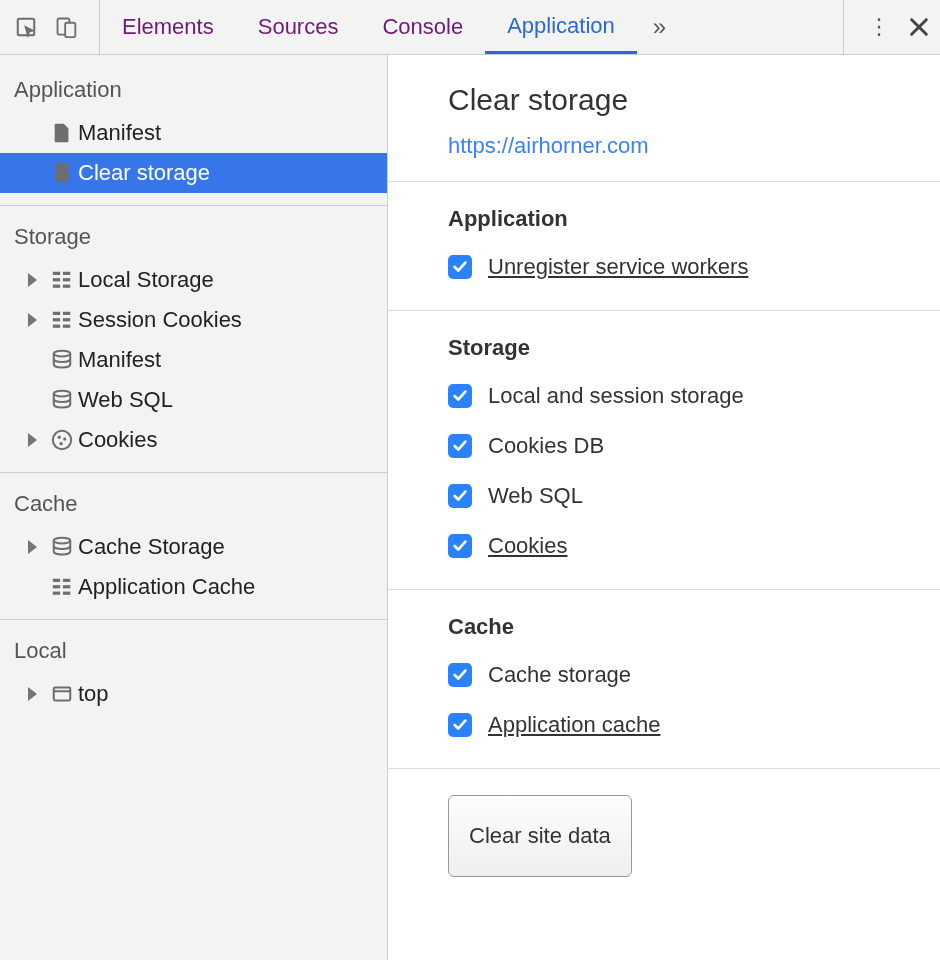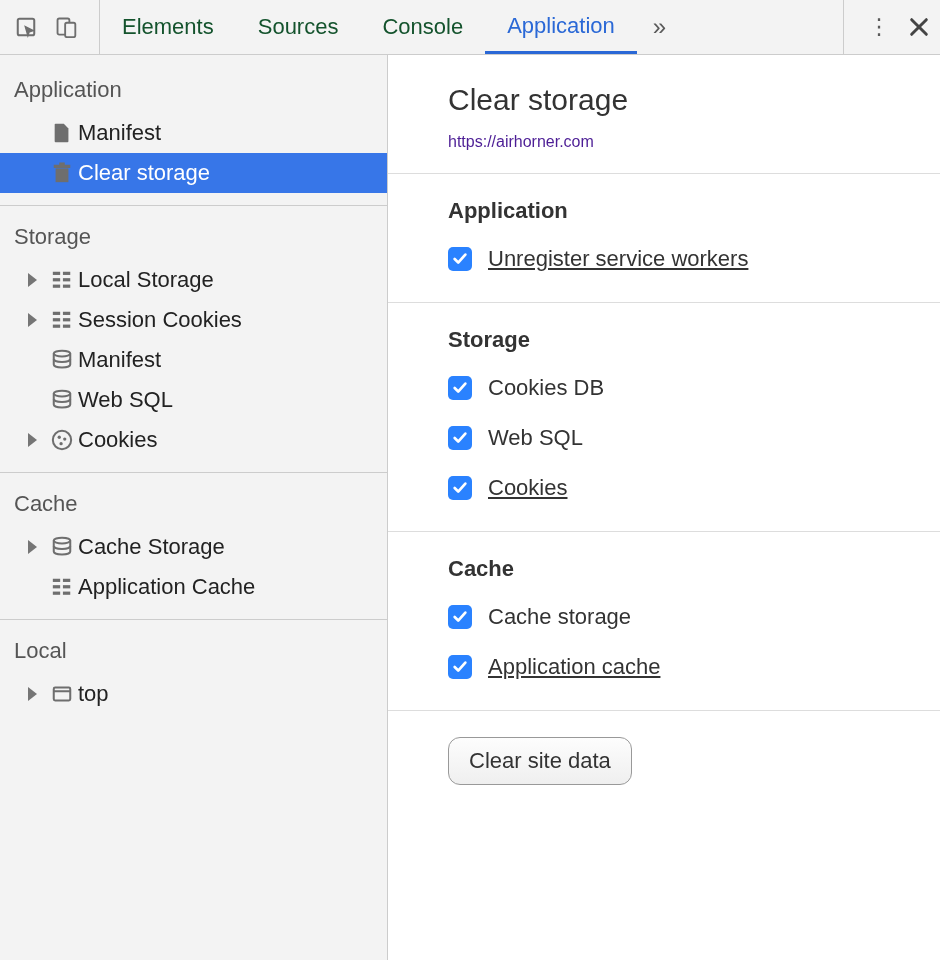--- a/index.html
+++ b/index.html
@@ -35,21 +35,21 @@
     display: flex;
     align-items: stretch;
     height: 100%;
     flex: 1;
     overflow: hidden;
   }
   .tab {
     display: flex;
     align-items: center;
     padding: 0 22px;
-    color: #14532d;
+    color: #701a75;
     cursor: pointer;
     font-size: 22px;
   }
   .tab.active {
     color: #2a68d6;
     border-bottom: 3px solid #2a68d6;
   }
   .overflow-icon {
     display: flex;
     align-items: center;
@@ -135,22 +135,22 @@
   .panel-header {
     padding: 28px 0 22px 60px;
     border-bottom: 1px solid #ddd;
   }
   .panel-title {
     font-size: 30px;
     color: #333;
     margin-bottom: 16px;
   }
   .panel-subtitle {
-    font-size: 16px;
-    color: #4c1d95;
+    font-size: 22px;
+    color: #3b82f6;
   }
   .group {
     border-bottom: 1px solid #ddd;
     padding: 24px 0 24px 60px;
   }
   .group-title {
     font-size: 22px;
     font-weight: 600;
     color: #333;
     margin-bottom: 22px;
@@ -173,26 +173,26 @@
     justify-content: center;
     flex-shrink: 0;
     cursor: pointer;
   }
   .checkbox svg { width: 16px; height: 16px; }
   .footer {
     padding: 26px 0 26px 60px;
   }
   .clear-btn {
     display: inline-block;
-    padding: 10px 20px;
+    padding: 27px 20px;
     font-size: 22px;
     color: #333;
     background: linear-gradient(#fdfdfd,#efefef);
     border: 1px solid #999;
-    border-radius: 12px;
+    border-radius: 6px;
     cursor: pointer;
   }
 </style>
 </head>
 <body>
 
 <svg width="0" height="0" style="position:absolute">
   <defs>
     <g id="ico-inspect">
       <rect x="3" y="3" width="18" height="18" rx="2" fill="none" stroke="#6e6e6e" stroke-width="2.2"></rect>
@@ -427,20 +427,28 @@
     </div>
 
     <div class="group">
       <div class="group-title">Storage</div>
       <div class="check-row">
         <span class="checkbox">
             <svg viewBox="0 0 18 18">
               <use href="#ico-check"></use>
             </svg>
           </span>
+        <span>Local and session storage</span>
+      </div>
+      <div class="check-row">
+        <span class="checkbox">
+            <svg viewBox="0 0 18 18">
+              <use href="#ico-check"></use>
+            </svg>
+          </span>
         <span>Cookies DB</span>
       </div>
       <div class="check-row">
         <span class="checkbox">
             <svg viewBox="0 0 18 18">
               <use href="#ico-check"></use>
             </svg>
           </span>
         <span>Web SQL</span>
       </div>

